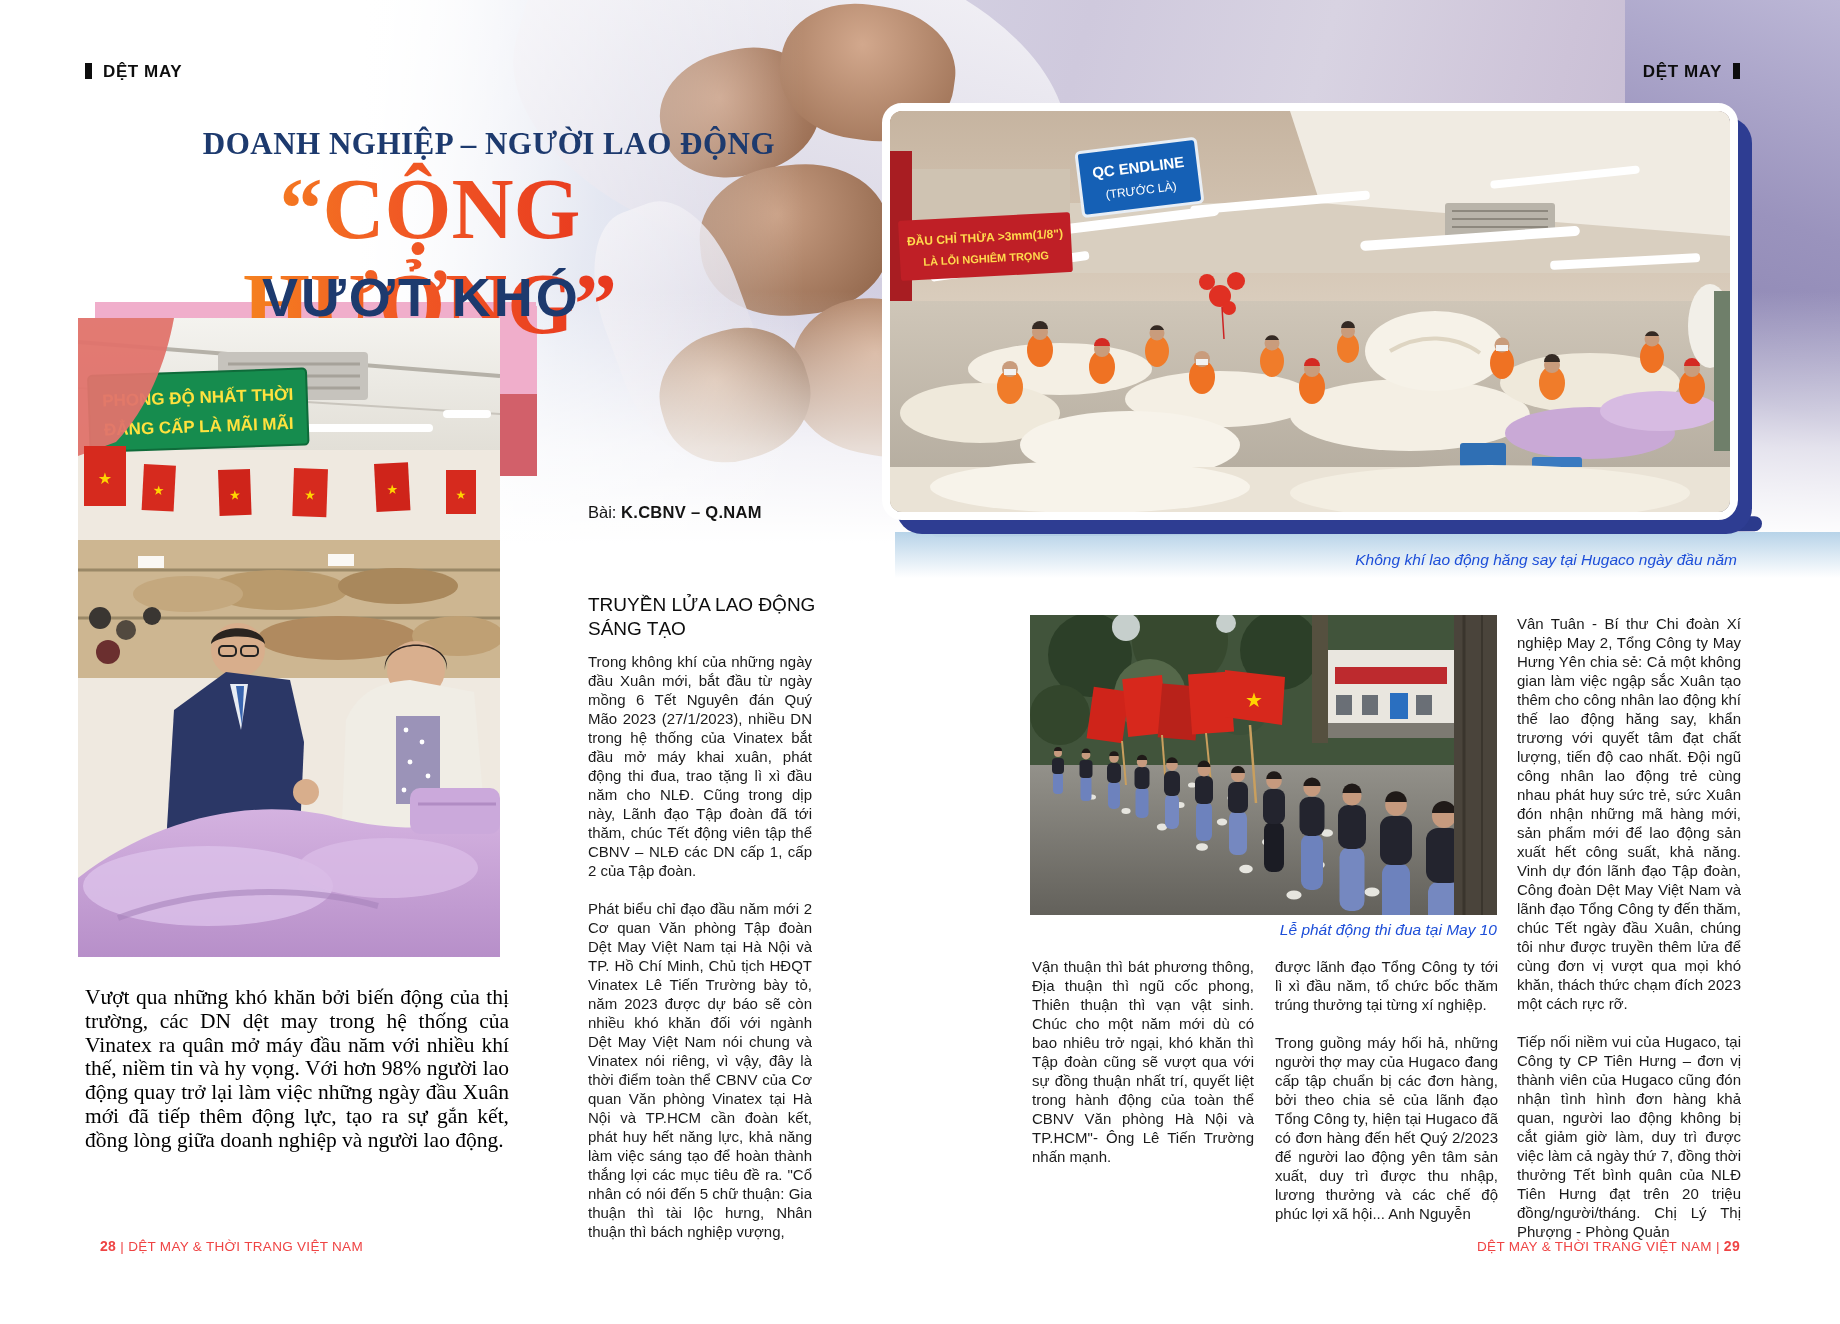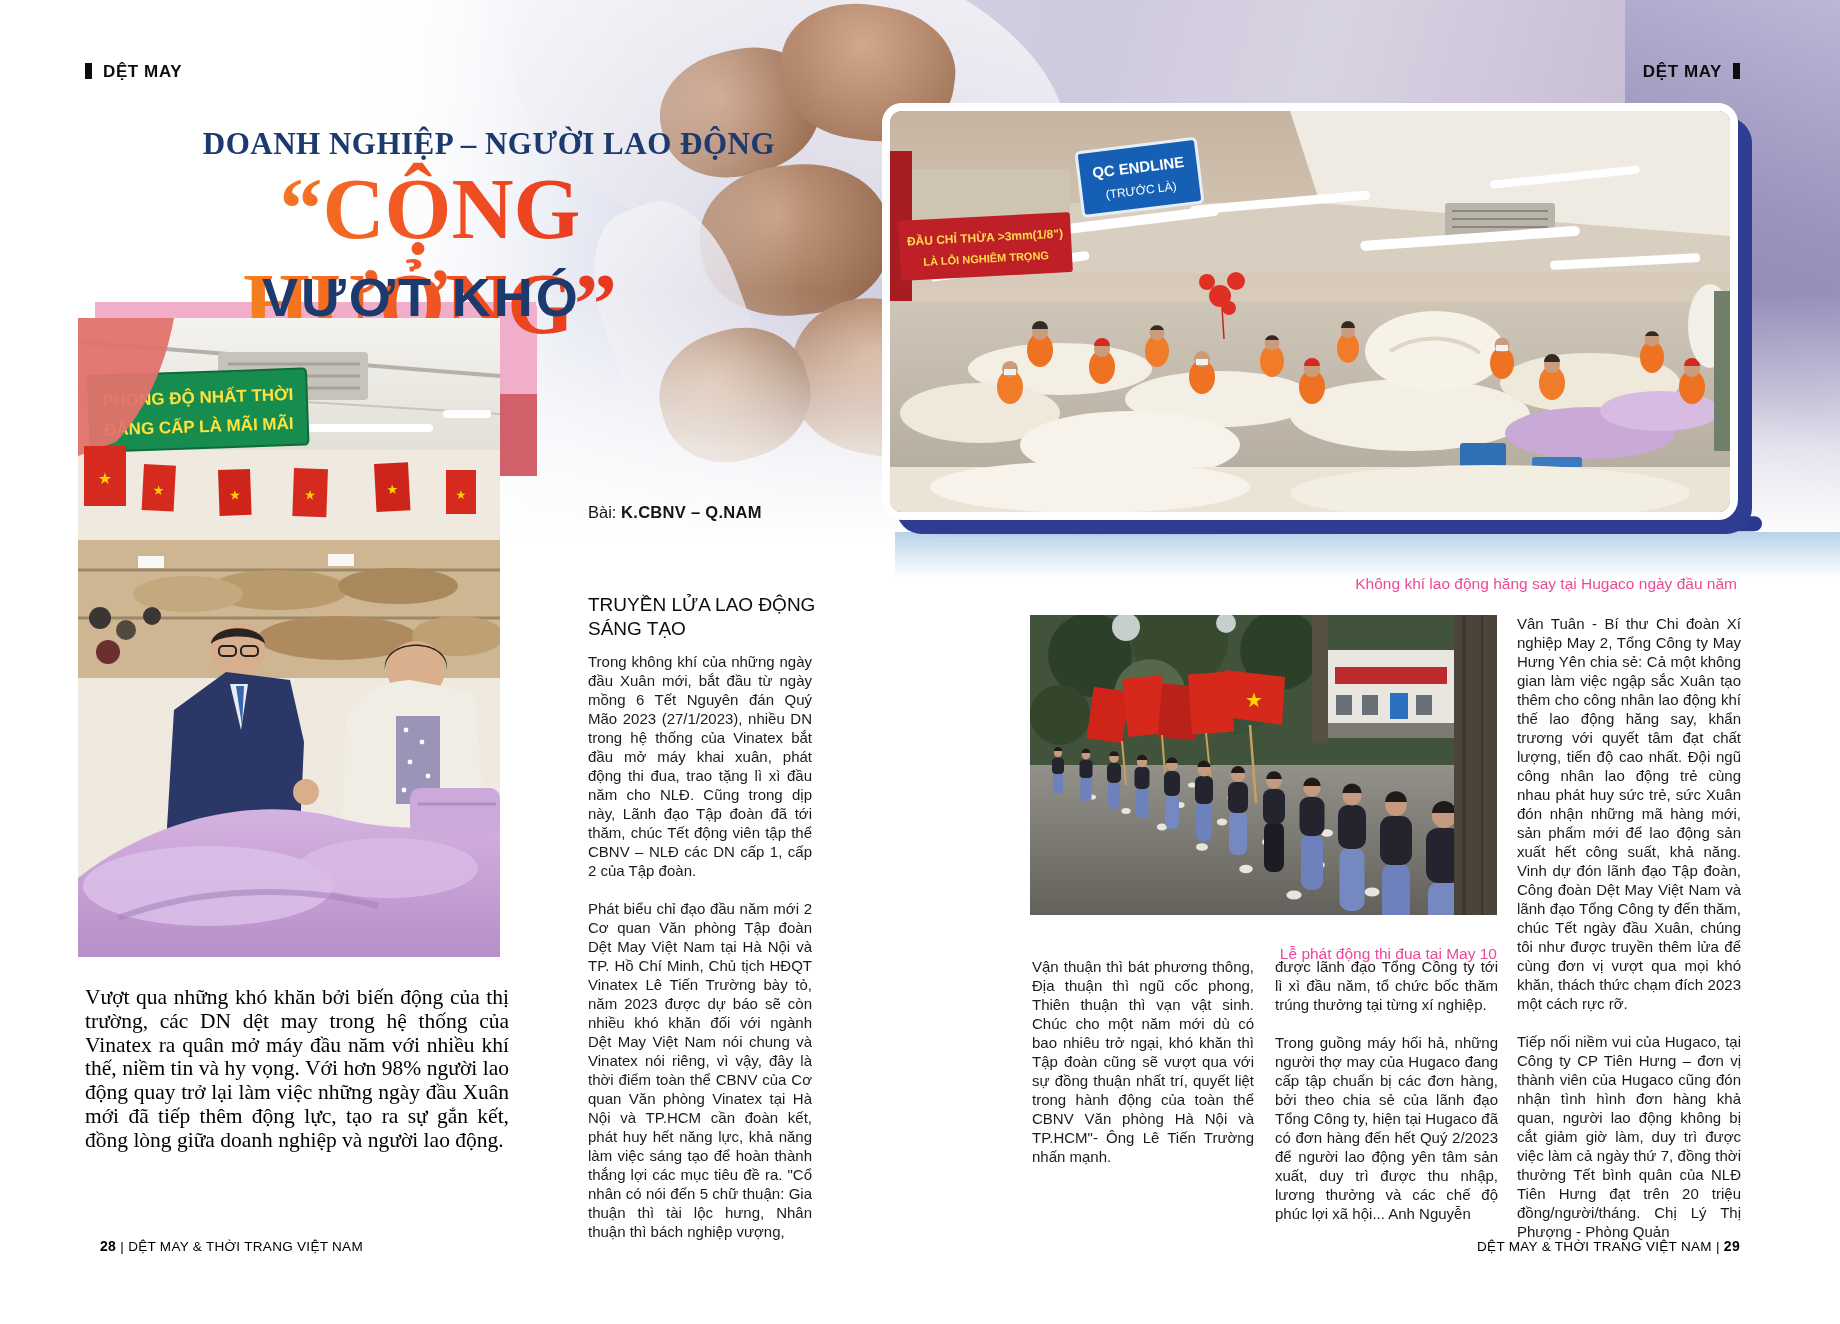--- a/index.html
+++ b/index.html
@@ -48,21 +48,21 @@
   .pink-right{position:absolute;left:497px;top:306px;width:40px;height:170px;
       background:linear-gradient(#f0aecb 0 52%,#d2606a 52% 100%);}
   .factory-shadow{position:absolute;left:896px;top:117px;width:856px;height:417px;
       border-radius:26px;background:#2e3d92;}
 
   
   .hdr{position:absolute;top:62px;font-weight:bold;font-size:17px;letter-spacing:.6px;color:#0d0d0d;}
   .hdr .bar{display:inline-block;width:7px;height:16px;background:#0d0d0d;vertical-align:-2px;}
   .hdr-l{left:85px;} .hdr-l .bar{margin-right:11px;}
   .hdr-r{right:100px;} .hdr-r .bar{margin-left:11px;}
-  .ftr{position:absolute;top:1238px;font-size:13.5px;letter-spacing:.3px;color:#000000;text-align:right;}
+  .ftr{position:absolute;top:1238px;font-size:13.5px;letter-spacing:.3px;color:#ef4444;text-align:right;}
   .ftr b{font-size:14px;}
   .ftr-l{left:100px;} .ftr-r{right:100px;}
 
   
   .kicker{position:absolute;left:85px;top:126px;width:690px;text-align:right;
       font-family:Liberation Serif, serif;font-weight:bold;font-size:31px;color:#1d3a6e;letter-spacing:.5px;}
   .title-main{position:absolute;left:85px;top:162px;width:690px;text-align:center;
       font-family:Liberation Serif, serif;font-weight:bold;font-size:86px;line-height:1.1;color:#ee4b22;}
   @supports (-webkit-background-clip:text){
     .title-main{background:linear-gradient(90deg,#f7941d 12%,#f15a24 45%,#e8391f 75%);
@@ -79,21 +79,21 @@
       font-size:21.5px;line-height:23.8px;text-align:justify;color:#000;}
   .sec-heading{position:absolute;left:588px;top:593px;width:240px;font-weight:normal;
       font-size:19px;line-height:24px;color:#0c0c0c;}
   .bcol{position:absolute;font-size:15px;line-height:19px;text-align:justify;color:#1b1b1b;overflow:hidden;}
   .bcol p{margin:0 0 19px 0;}
   .col-mid{left:588px;top:652px;width:224px;height:598px;}
   .col-r1{left:1032px;top:957px;width:222px;height:292px;}
   .col-r2{left:1275px;top:957px;width:223px;height:292px;}
   .col-r3{left:1517px;top:614px;width:224px;height:636px;}
 
-  .caption{position:absolute;font-size:15.5px;color:#ec4899;margin-top:24px;}
+  .caption{position:absolute;font-style:italic;font-size:15.5px;color:#1d4ed8;}
   .cap-factory{right:103px;top:551px;}
   .cap-ceremony{right:343px;top:921px;}
 
   
   .photo{position:absolute;overflow:hidden;}
   .ph-factory{left:882px;top:103px;width:856px;height:417px;border:8px solid #fff;border-radius:20px;box-sizing:border-box;}
   .ph-super{left:78px;top:318px;width:422px;height:639px;}
   .ph-ceremony{left:1030px;top:615px;width:467px;height:300px;}
   .photo svg{display:block;width:100%;height:100%;}
   svg text{font-family:"Liberation Sans",sans-serif;}

